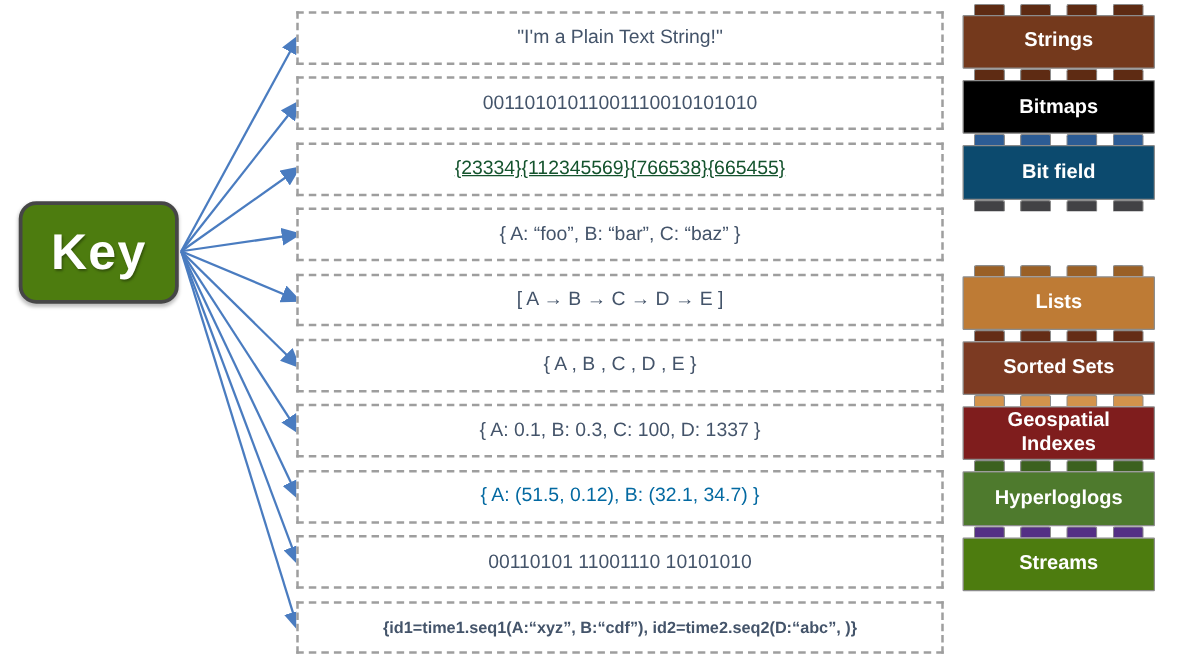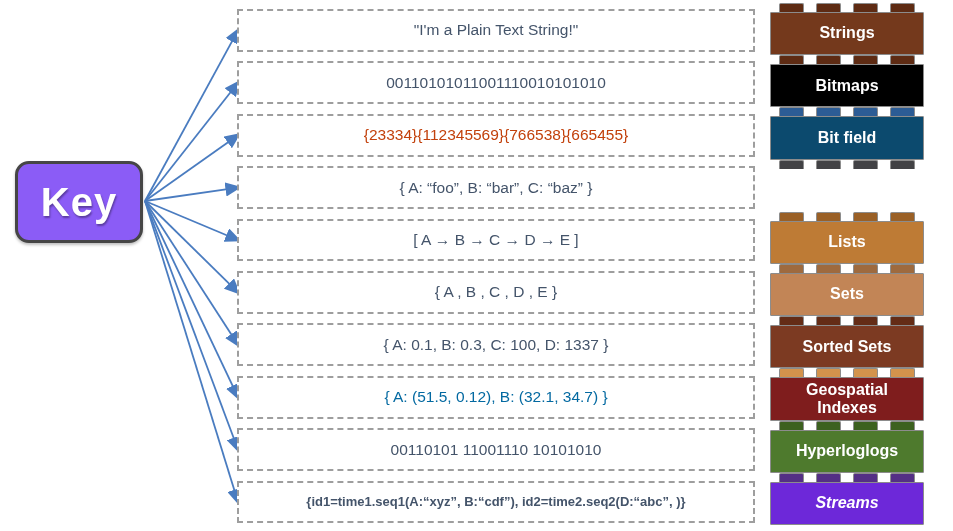--- a/index.html
+++ b/index.html
@@ -46,21 +46,21 @@
     display:flex; align-items:center; justify-content:center; text-align:center;
     color:#ffffff; font-weight:bold; font-size:16px; line-height:1.15; padding:0 6px;
   }
   
   #arrows { position:absolute; left:0; top:0; width:953px; height:531px; pointer-events:none; }
 </style>
 </head>
 <body>
 
 <div id="diagram">
-  <div class="key-box" style="background: #8b5cf6; border-color: rgb(70, 70, 70); text-align: right;">
+  <div class="key-box" style="background: #4d7c0f; border-color: rgb(70, 70, 70); text-align: right;">
     <span>Key</span>
   </div>
   <svg id="arrows">
       <defs>
         <marker id="ah" markerWidth="9" markerHeight="8" refX="7" refY="4" orient="auto">
           <path d="M0,0 L9,4 L0,8 z" fill="#4A7CC0"></path>
         </marker>
       </defs>
       <line x1="145" y1="201" x2="238" y2="30.3984375" stroke="#4A7CC0" stroke-width="1.8" marker-end="url(#ah)"></line>
       <line x1="145" y1="201" x2="238" y2="82.7890625" stroke="#4A7CC0" stroke-width="1.8" marker-end="url(#ah)"></line>
@@ -69,21 +69,21 @@
       <line x1="145" y1="201" x2="238" y2="239.9609375" stroke="#4A7CC0" stroke-width="1.8" marker-end="url(#ah)"></line>
       <line x1="145" y1="201" x2="238" y2="292.3515625" stroke="#4A7CC0" stroke-width="1.8" marker-end="url(#ah)"></line>
       <line x1="145" y1="201" x2="238" y2="344.7421875" stroke="#4A7CC0" stroke-width="1.8" marker-end="url(#ah)"></line>
       <line x1="145" y1="201" x2="238" y2="397.1328125" stroke="#4A7CC0" stroke-width="1.8" marker-end="url(#ah)"></line>
       <line x1="145" y1="201" x2="238" y2="449.5234375" stroke="#4A7CC0" stroke-width="1.8" marker-end="url(#ah)"></line>
       <line x1="145" y1="201" x2="238" y2="501.9140625" stroke="#4A7CC0" stroke-width="1.8" marker-end="url(#ah)"></line>
     </svg>
   <div class="values-col">
       <div class="value-row" style="color: rgb(68, 84, 106); border-color: rgb(158, 158, 158);">"I'm a Plain Text String!"</div>
       <div class="value-row" style="color: rgb(68, 84, 106); border-color: rgb(158, 158, 158);">00110101011001110010101010</div>
-      <div class="value-row" style="color: #c2410c; border-color: rgb(158, 158, 158);">{23334}{112345569}{766538}{665455}</div>
+      <div class="value-row" style="color: #14532d; border-color: rgb(158, 158, 158); text-decoration: underline;">{23334}{112345569}{766538}{665455}</div>
       <div class="value-row" style="color: rgb(68, 84, 106); border-color: rgb(158, 158, 158);">{ A: “foo”, B: “bar”, C: “baz”  }</div>
       <div class="value-row" style="color: rgb(68, 84, 106); border-color: rgb(158, 158, 158);">[ A → B → C → D → E ]</div>
       <div class="value-row" style="color: rgb(68, 84, 106); border-color: rgb(158, 158, 158);">{ A , B , C , D , E }</div>
       <div class="value-row" style="color: rgb(68, 84, 106); border-color: rgb(158, 158, 158);">{ A: 0.1, B: 0.3, C: 100, D: 1337 }</div>
       <div class="value-row" style="color: #0369a1; border-color: rgb(158, 158, 158);">{ A: (51.5, 0.12), B: (32.1, 34.7)  }</div>
       <div class="value-row" style="color: rgb(68, 84, 106); border-color: rgb(158, 158, 158);">00110101 11001110 10101010</div>
       <div class="value-row" style="color: rgb(68, 84, 106); border-color: rgb(158, 158, 158);">{id1=time1.seq1(A:“xyz”, B:“cdf”), id2=time2.seq2(D:“abc”, )}</div>
     </div>
   <div class="bricks-col">
       <div class="brick">
@@ -125,29 +125,20 @@
         <div class="studs">
           <div class="stud" style="background: rgb(154, 96, 38);"></div>
           <div class="stud" style="background: rgb(154, 96, 38);"></div>
           <div class="stud" style="background: rgb(154, 96, 38);"></div>
           <div class="stud" style="background: rgb(154, 96, 38);"></div>
         </div>
         <div class="brick-body" style="background: rgb(190, 123, 53);">Lists</div>
       </div>
       <div class="brick">
         <div class="studs">
-          <div class="stud" style="background: rgb(158, 106, 62);"></div>
-          <div class="stud" style="background: rgb(158, 106, 62);"></div>
-          <div class="stud" style="background: rgb(158, 106, 62);"></div>
-          <div class="stud" style="background: rgb(158, 106, 62);"></div>
-        </div>
-        <div class="brick-body" style="background: rgb(194, 133, 86);">Sets</div>
-      </div>
-      <div class="brick">
-        <div class="studs">
           <div class="stud" style="background: rgb(100, 44, 22);"></div>
           <div class="stud" style="background: rgb(100, 44, 22);"></div>
           <div class="stud" style="background: rgb(100, 44, 22);"></div>
           <div class="stud" style="background: rgb(100, 44, 22);"></div>
         </div>
         <div class="brick-body" style="background: rgb(124, 58, 34);">Sorted Sets</div>
       </div>
       <div class="brick">
         <div class="studs">
           <div class="stud" style="background: rgb(211, 147, 76);"></div>
@@ -166,16 +157,16 @@
         </div>
         <div class="brick-body" style="background: rgb(78, 122, 45);">Hyperloglogs</div>
       </div>
       <div class="brick">
         <div class="studs">
           <div class="stud" style="background: rgb(84, 47, 133);"></div>
           <div class="stud" style="background: rgb(84, 47, 133);"></div>
           <div class="stud" style="background: rgb(84, 47, 133);"></div>
           <div class="stud" style="background: rgb(84, 47, 133);"></div>
         </div>
-        <div class="brick-body" style="background: #6d28d9; font-style: italic;">Streams</div>
+        <div class="brick-body" style="background: #4d7c0f;">Streams</div>
       </div>
     </div>
 </div>
 
 </body></html>

